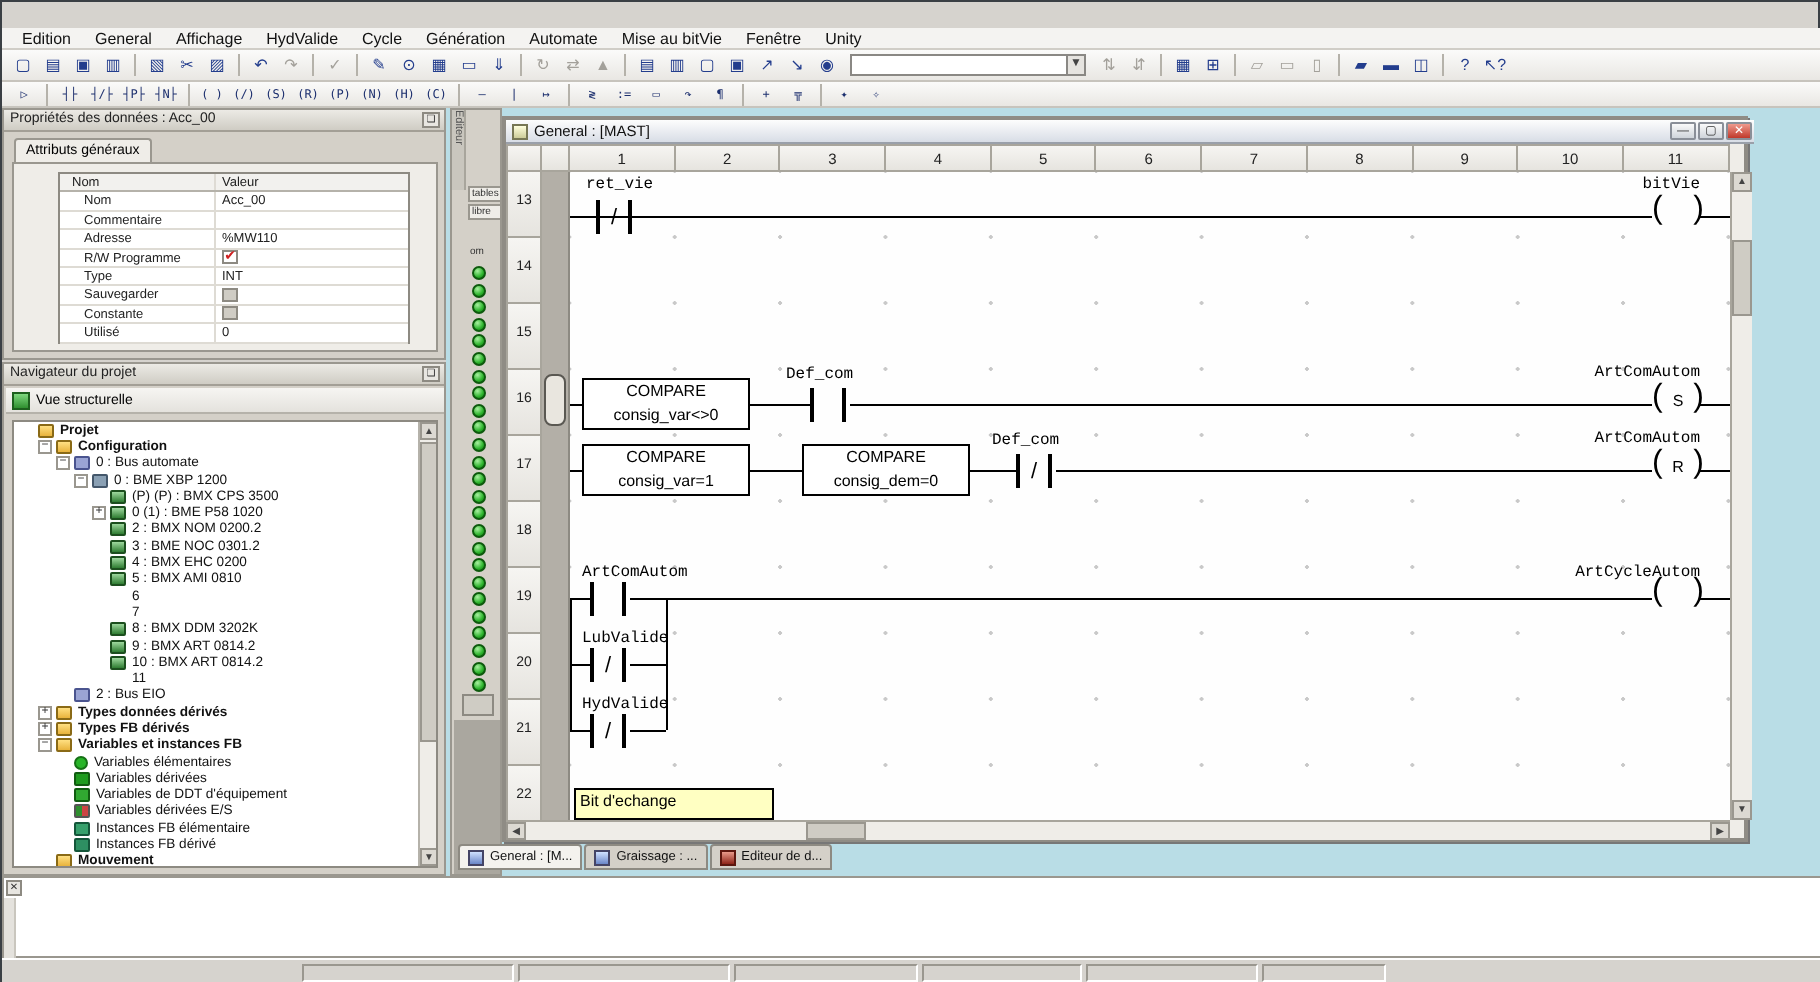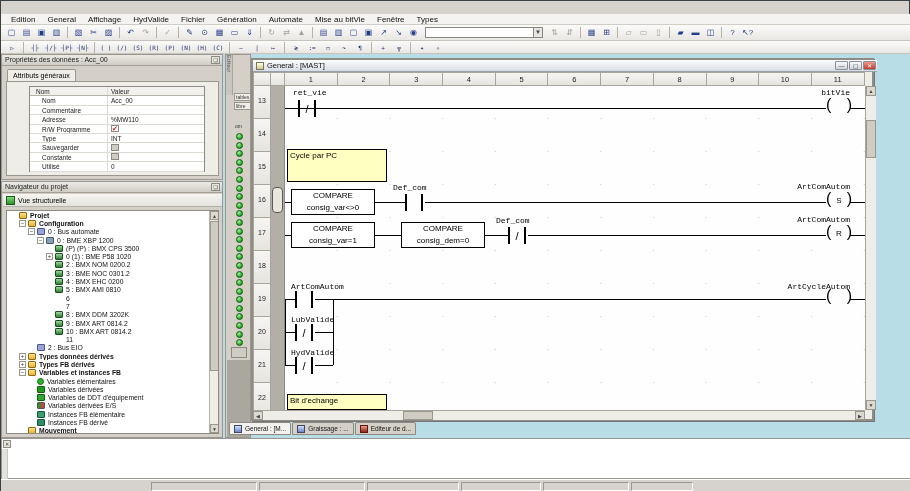--- a/index.html
+++ b/index.html
@@ -132,26 +132,26 @@
 <body>
 
 <div id="app">
 
 
   <div id="menubar">
       <span class="menu-item">Edition</span>
       <span class="menu-item">General</span>
       <span class="menu-item">Affichage</span>
       <span class="menu-item">HydValide</span>
-      <span class="menu-item">Fichier</span>
+      <span class="menu-item">Cycle</span>
       <span class="menu-item">Génération</span>
       <span class="menu-item">Automate</span>
       <span class="menu-item">Mise au bitVie</span>
       <span class="menu-item">Fenêtre</span>
-      <span class="menu-item">Types</span>
+      <span class="menu-item">Unity</span>
     </div>
 
   <div id="toolbar1" class="toolbar">
       <div class="tbtn">▢</div>
       <div class="tbtn">▤</div>
       <div class="tbtn">▣</div>
       <div class="tbtn">▥</div>
       <div class="tsep"></div>
       <div class="tbtn">▧</div>
       <div class="tbtn">✂</div>
@@ -527,21 +527,20 @@
         <div class="w" style="left:0;top:22px;width:541px;"></div>
         <div class="ct" style="left:13px;top:14px;">/</div>
         <div class="lbl lblr" style="left:470px;top:2px;width:95px;">bitVie</div>
         <div class="coil" style="left:541px;top:13px;">
             <span class="par l">(</span>
             <span class="letter"></span>
             <span class="par r">)</span>
           </div>
         <div class="w" style="left:565px;top:22px;width:15px;"></div>
 
-        <div class="comment" style="left:2px;top:63px;width:100px;height:33px;">Cycle par PC</div>
 
         <div class="w" style="left:0;top:116px;width:6px;"></div>
         <div class="cmp" style="left:6px;top:103px;">
           <div>COMPARE</div>
           <div>consig_var&lt;&gt;0</div>
         </div>
         <div class="w" style="left:90px;top:116px;width:30px;"></div>
         <div class="lbl" style="left:108px;top:97px;">Def_com</div>
         <div class="ct" style="left:120px;top:108px;"></div>
         <div class="w" style="left:140px;top:116px;width:401px;"></div>

